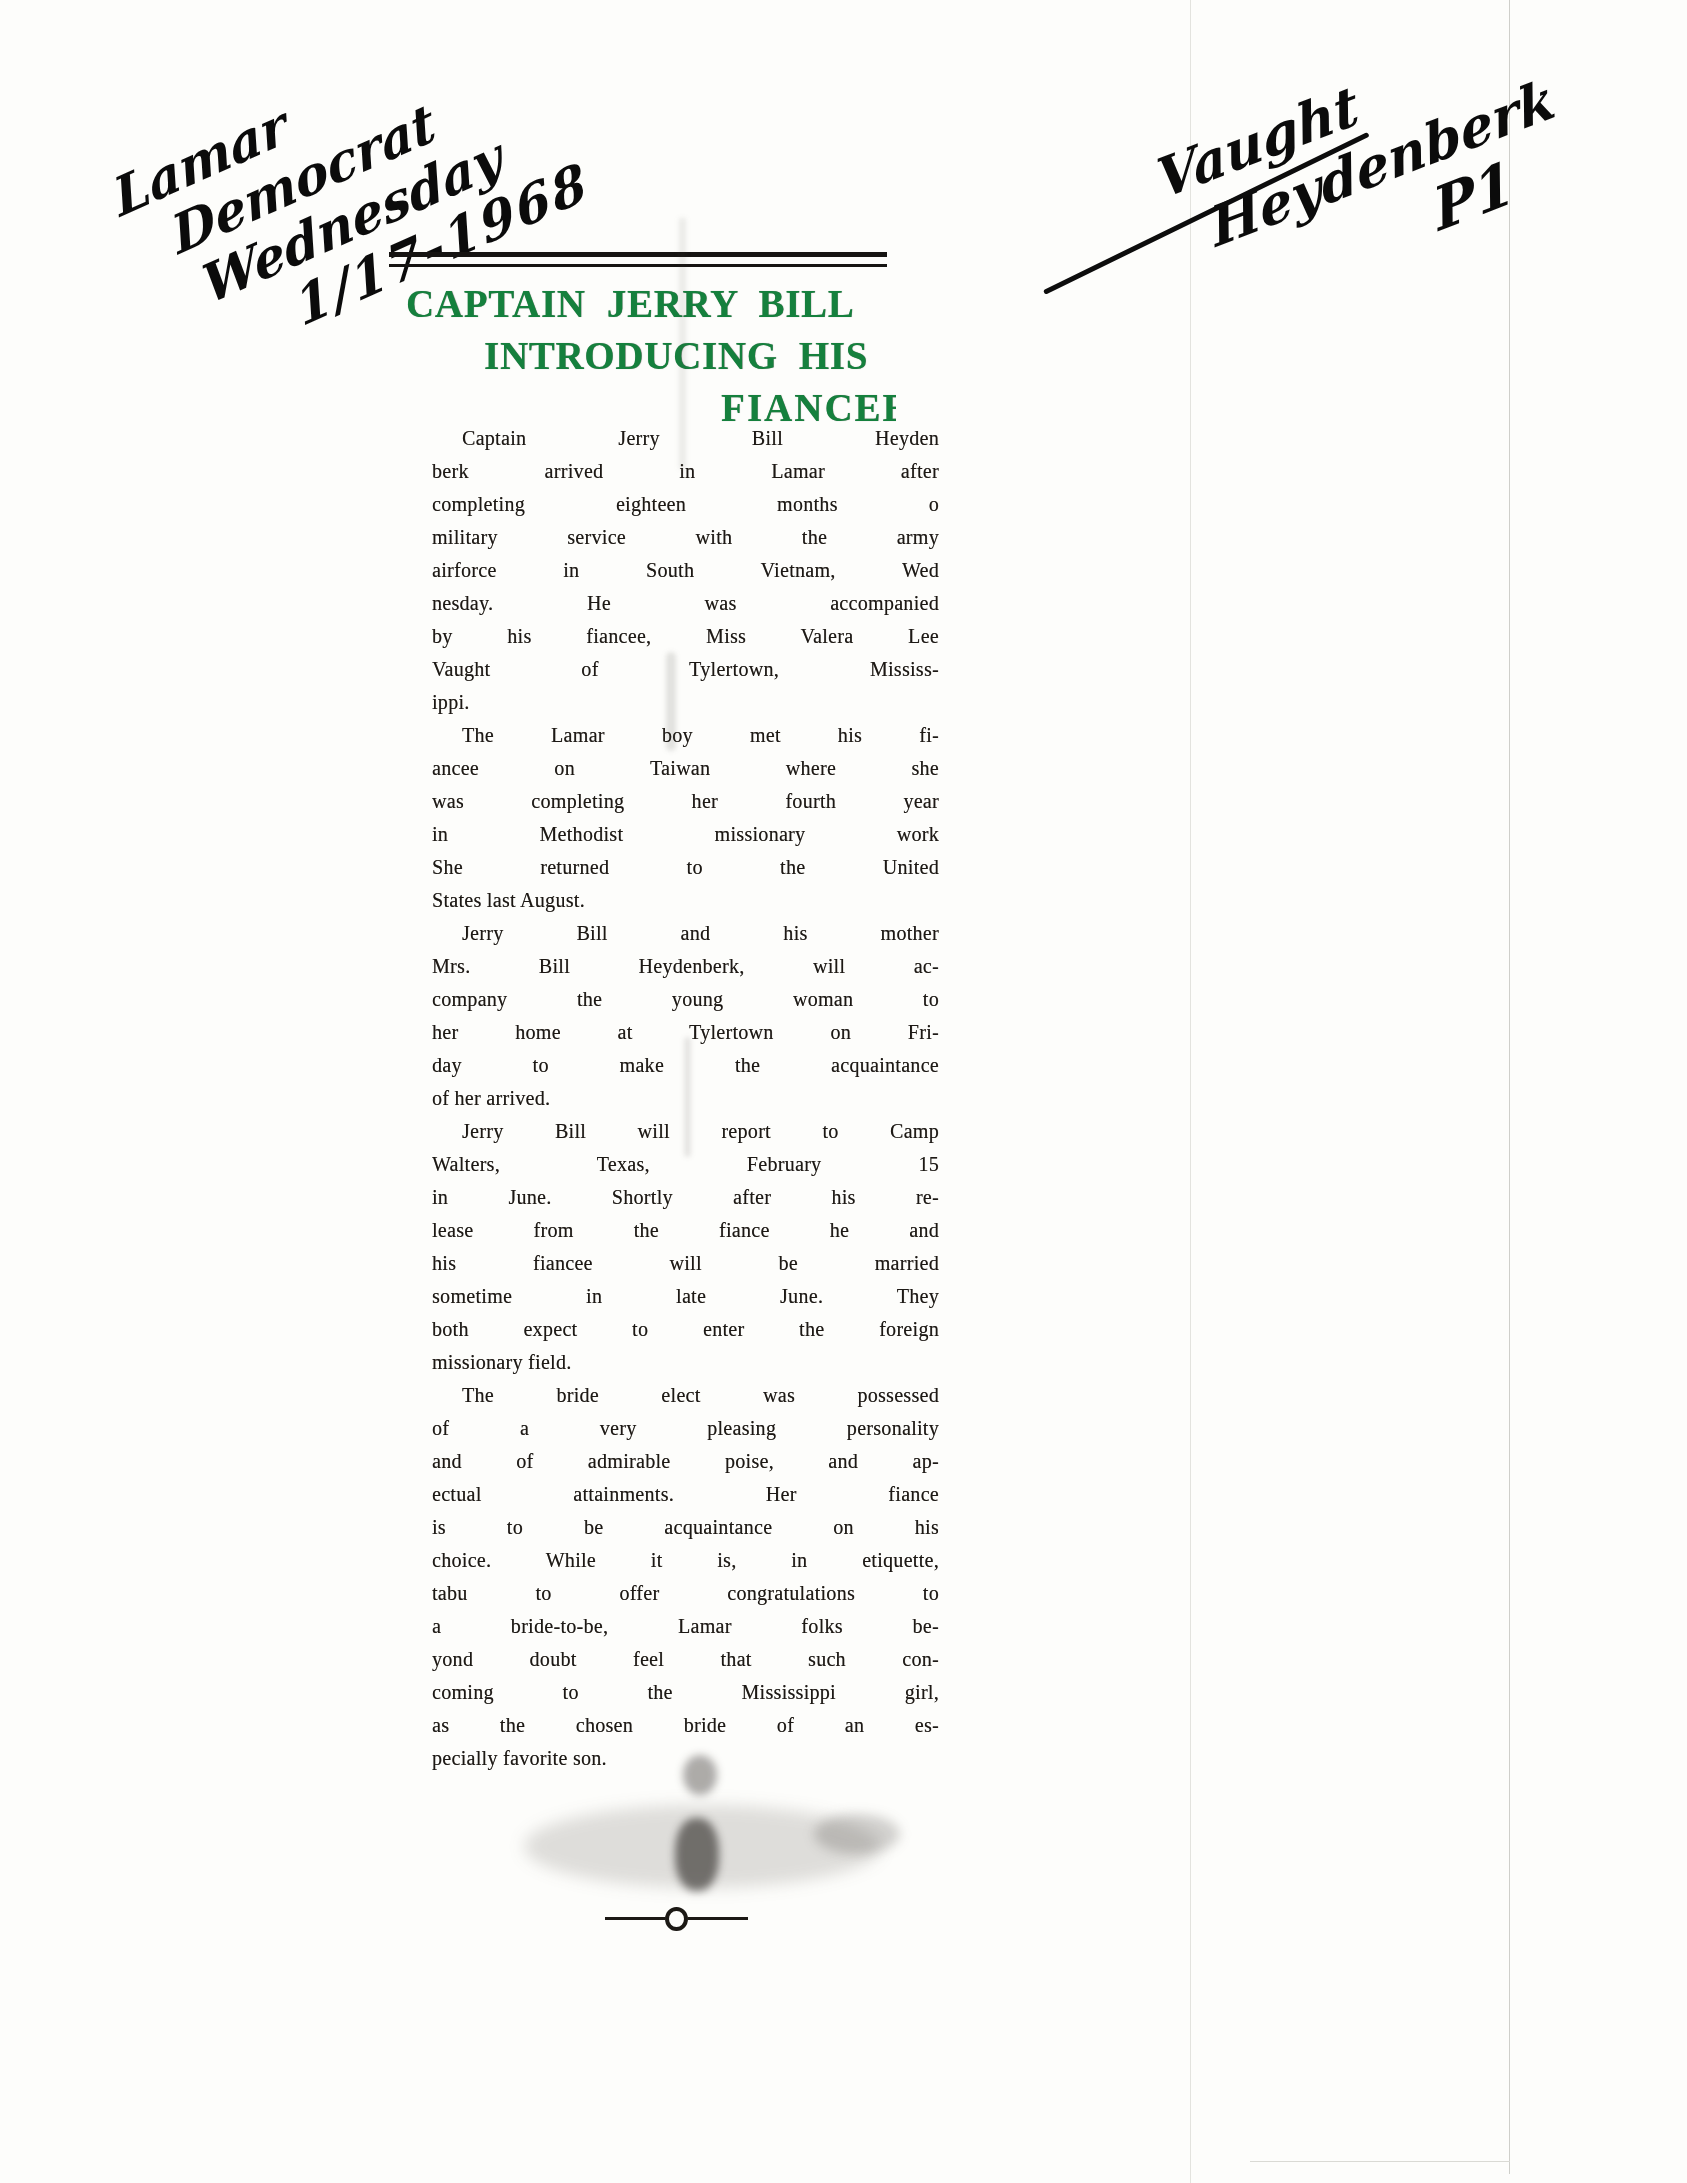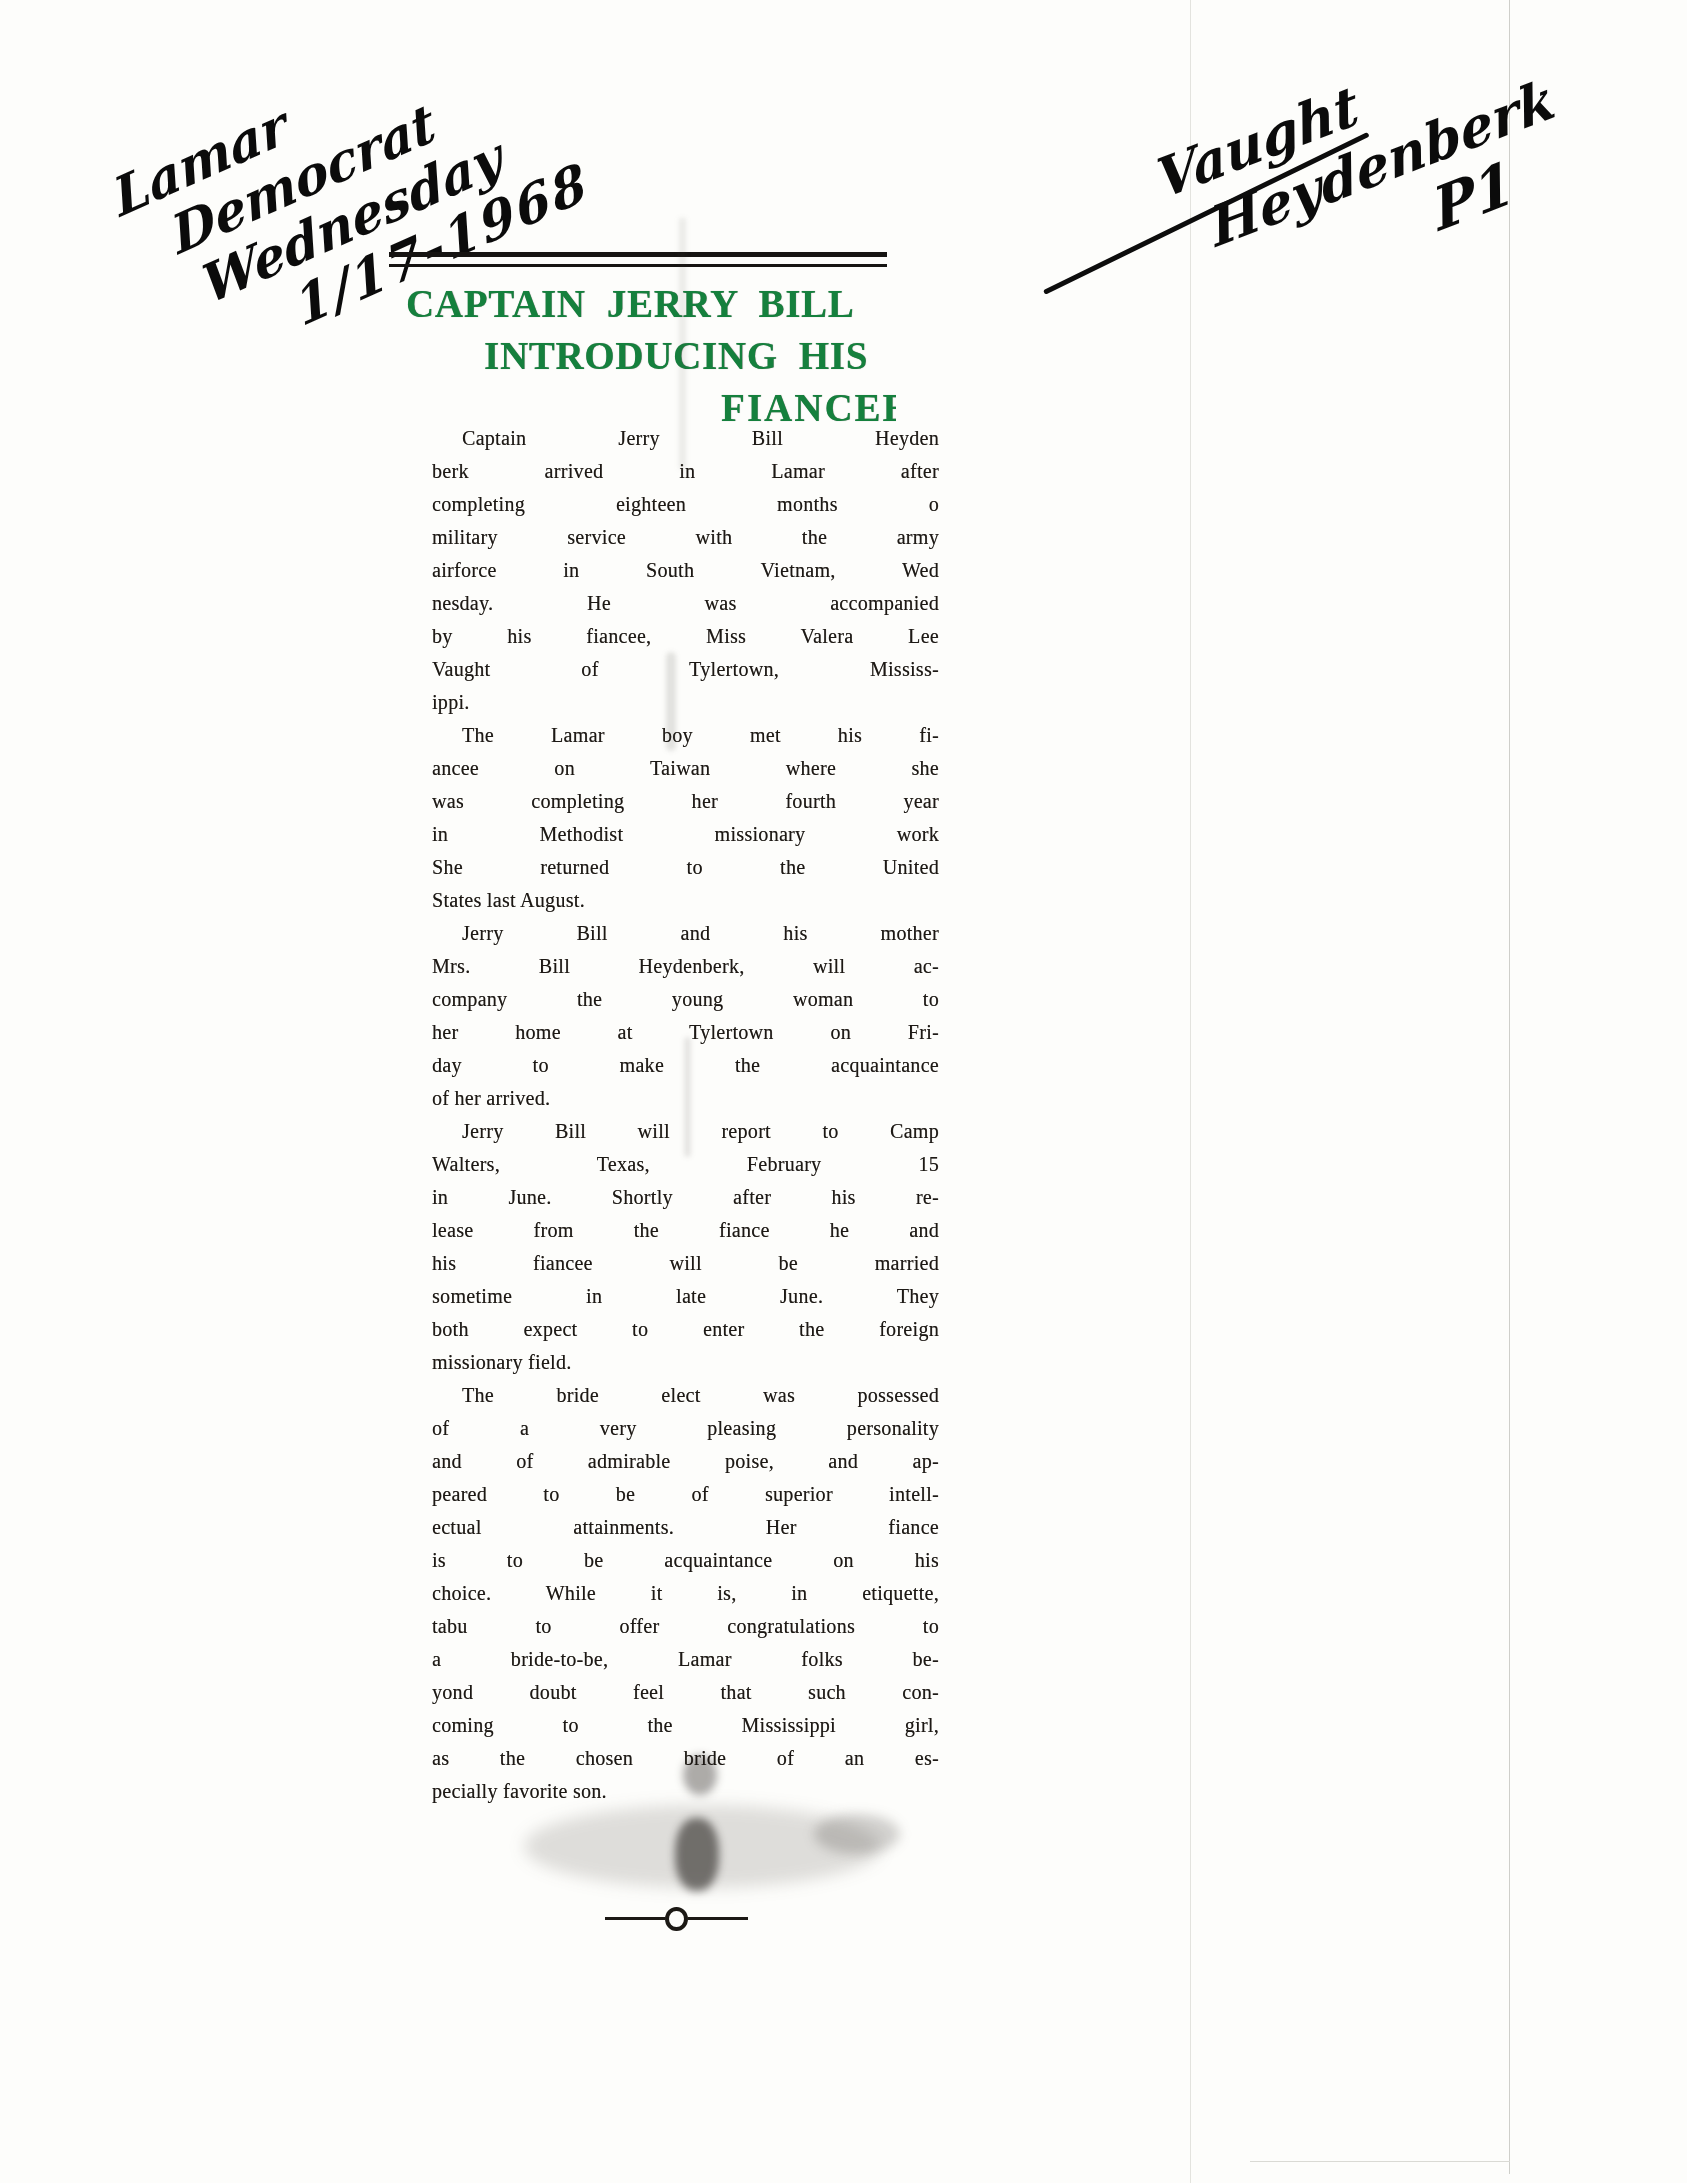--- a/index.html
+++ b/index.html
@@ -144,21 +144,20 @@
         <div class="line">Walters, Texas, February 15</div>
         <div class="line">in June. Shortly after his re-</div>
         <div class="line">lease from the fiance he and</div>
         <div class="line">his fiancee will be married</div>
         <div class="line">sometime in late June. They</div>
         <div class="line">both expect to enter the foreign</div>
         <div class="line last">missionary field.</div>
         <div class="line first">The bride elect was possessed</div>
         <div class="line">of a very pleasing personality</div>
         <div class="line">and of admirable poise, and ap-</div>
-        <div class="line">peared to be of superior intell-</div>
         <div class="line">ectual attainments. Her fiance</div>
         <div class="line">is to be acquaintance on his</div>
         <div class="line">choice. While it is, in etiquette,</div>
         <div class="line">tabu to offer congratulations to</div>
         <div class="line">a bride-to-be, Lamar folks be-</div>
         <div class="line">yond doubt feel that such con-</div>
         <div class="line">coming to the Mississippi girl,</div>
         <div class="line">as the chosen bride of an es-</div>
         <div class="line last">pecially favorite son.</div>
       </div>

